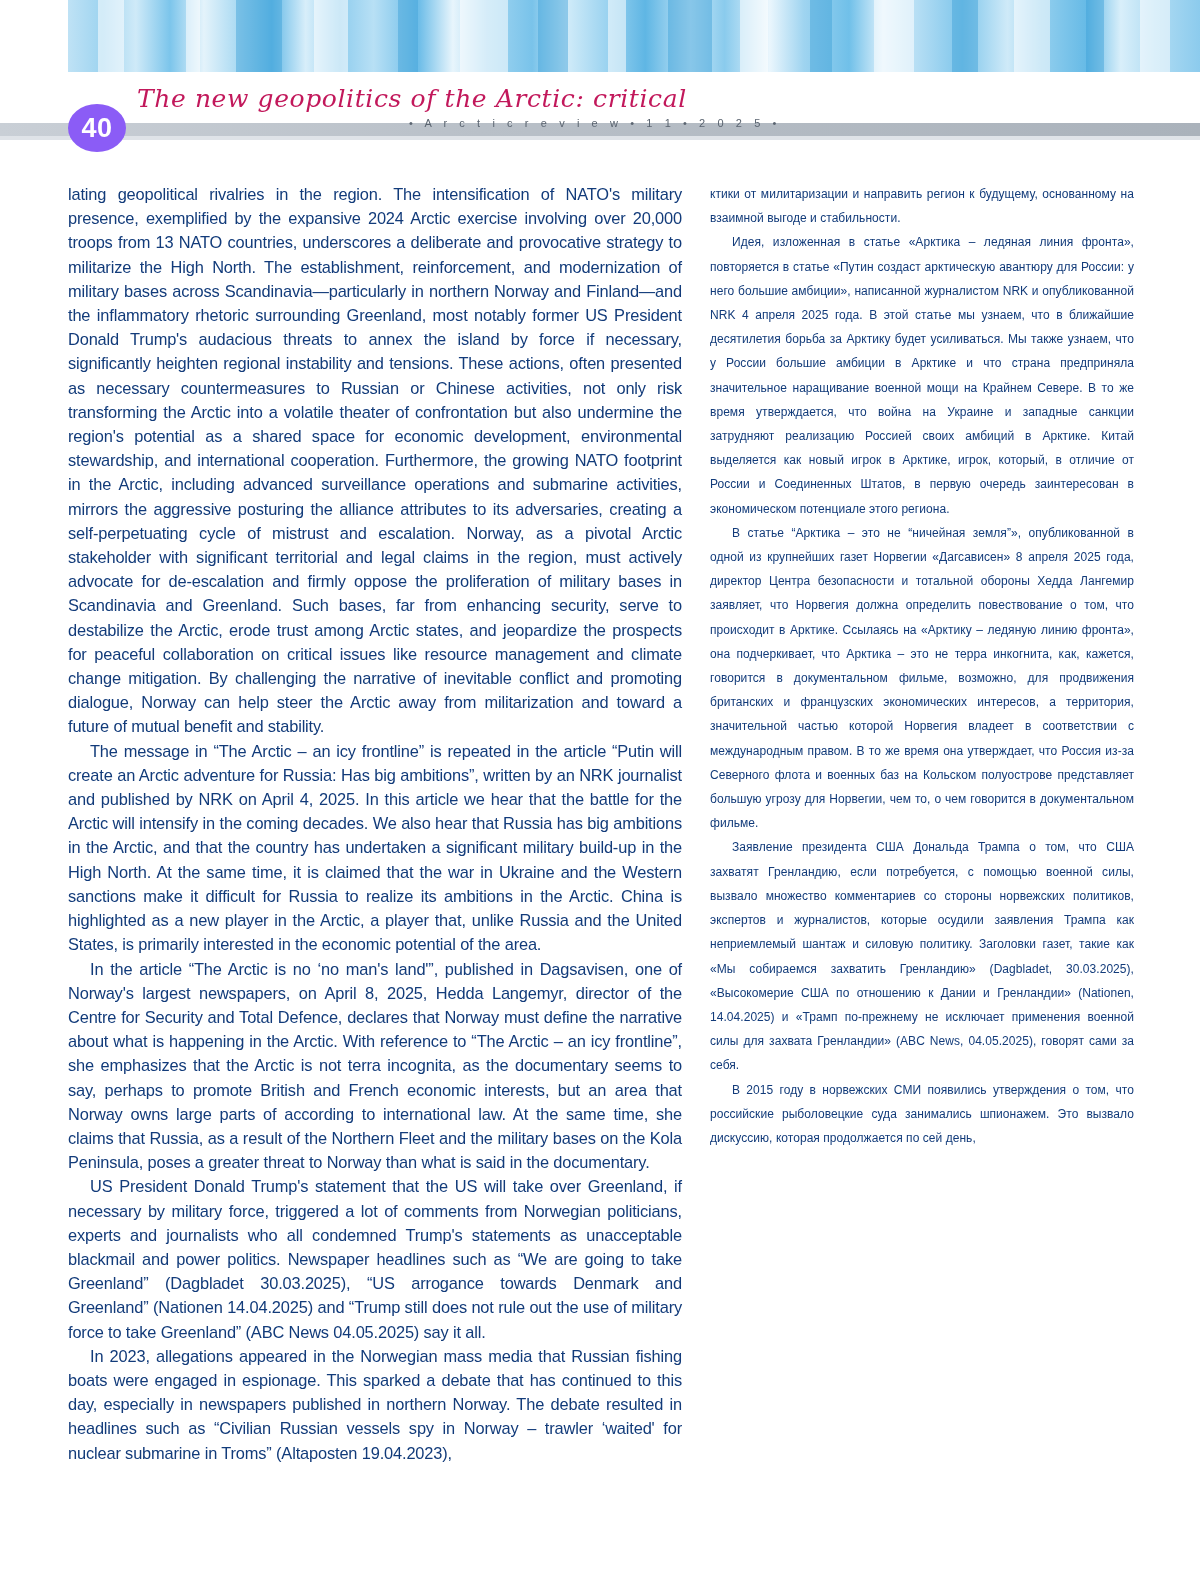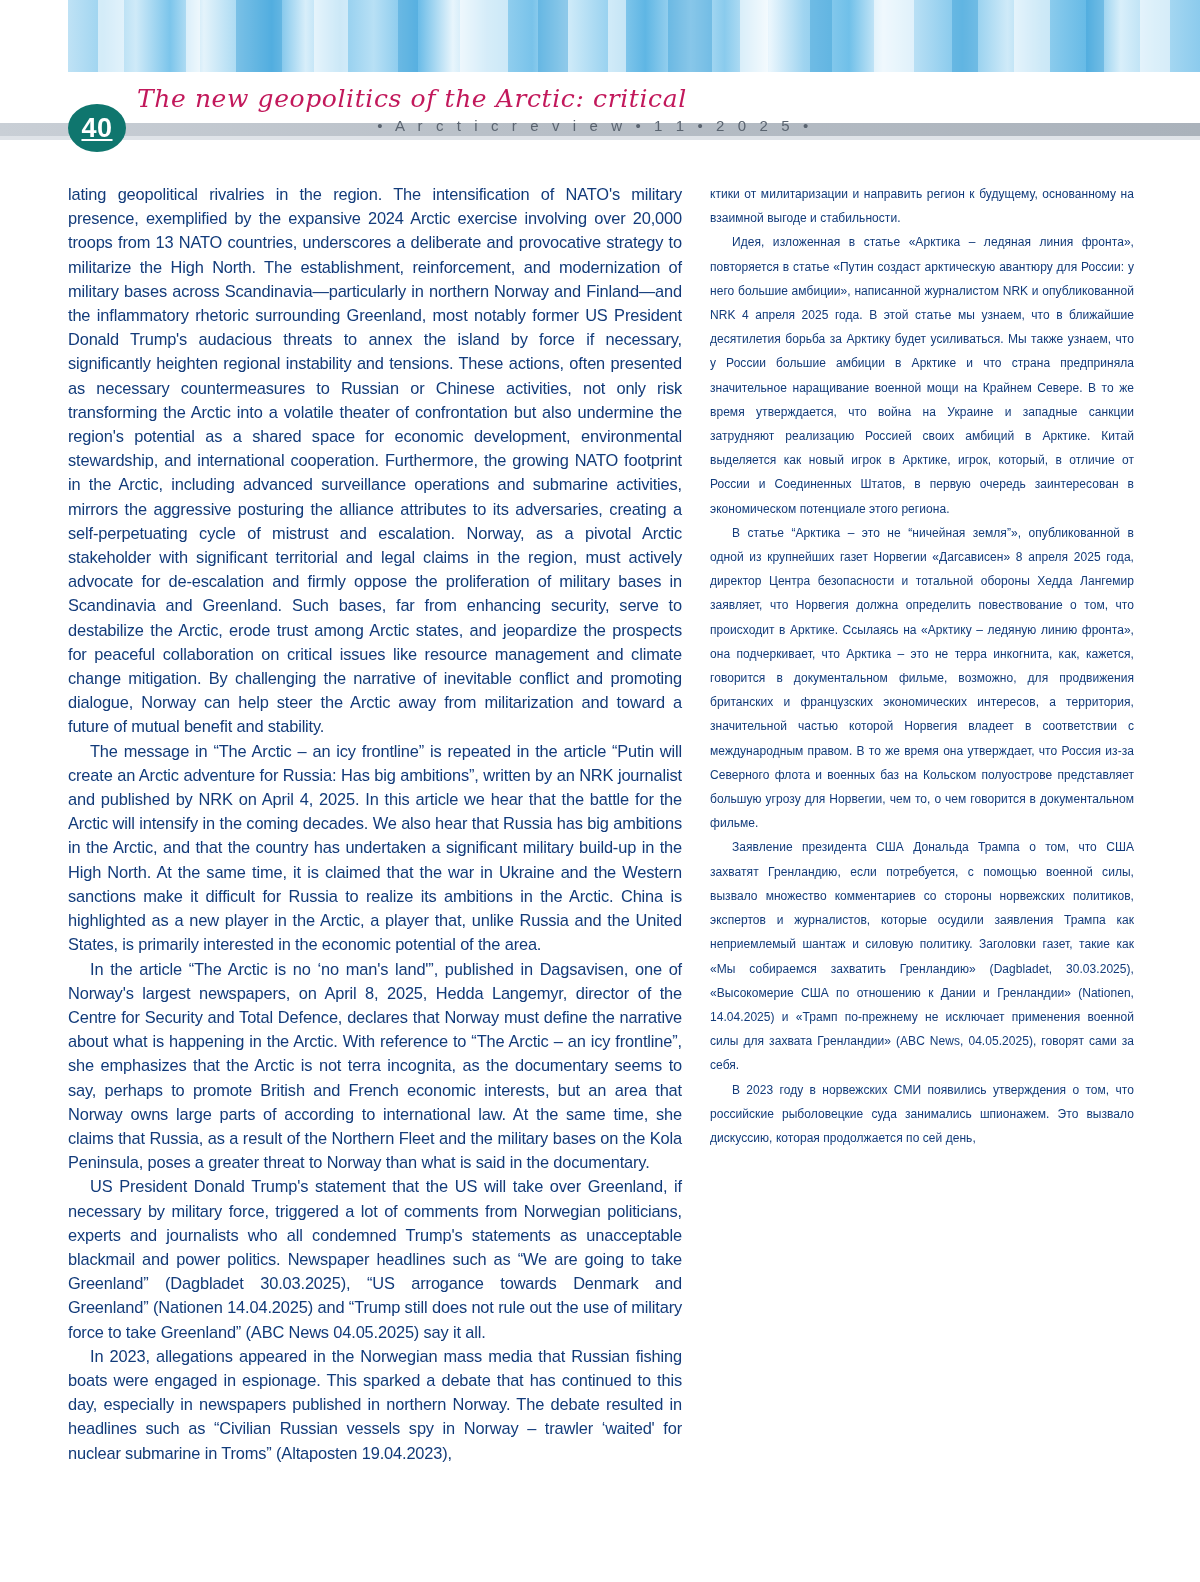--- a/index.html
+++ b/index.html
@@ -70,51 +70,50 @@
     width: 1200px;
     height: 4px;
     background: #dfe3e8;
   }
   .folio-badge {
     position: absolute;
     top: 104px;
     left: 68px;
     width: 58px;
     height: 48px;
-    background: #0f766e;
+    background: #8b5cf6;
     border-radius: 29px / 24px;
     color: #ffffff;
     font-size: 27px;
     font-weight: bold;
     letter-spacing: 0.5px;
     display: flex;
     align-items: center;
     justify-content: center;
     font-family: "Liberation Sans", sans-serif;
-    text-decoration: underline;
   }
   .running-title {
     position: absolute;
     top: 84px;
     left: 137px;
     color: #c2185b;
     font-family: "DejaVu Serif", serif;
     font-style: italic;
     font-size: 25px;
     letter-spacing: 0.6px;
     white-space: nowrap;
   }
   .running-meta {
     position: absolute;
     top: 117px;
     left: 330px;
     width: 530px;
     text-align: center;
     color: #5a6470;
-    font-size: 15px;
+    font-size: 11px;
     letter-spacing: 4.6px;
     white-space: nowrap;
     font-family: "Liberation Sans", sans-serif;
   }
 
   
   .page-body {
     position: absolute;
     top: 182px;
     left: 0;
@@ -183,16 +182,16 @@
     <p class="indent">In the article “The Arctic is no ‘no man's land'”, published in Dagsavisen, one of Norway's largest newspapers, on April 8, 2025, Hedda Langemyr, director of the Centre for Security and Total Defence, declares that Norway must define the narrative about what is happening in the Arctic. With reference to “The Arctic – an icy frontline”, she emphasizes that the Arctic is not terra incognita, as the documentary seems to say, perhaps to promote British and French economic interests, but an area that Norway owns large parts of according to international law. At the same time, she claims that Russia, as a result of the Northern Fleet and the military bases on the Kola Peninsula, poses a greater threat to Norway than what is said in the documentary.</p>
     <p class="indent">US President Donald Trump's statement that the US will take over Greenland, if necessary by military force, triggered a lot of comments from Norwegian politicians, experts and journalists who all condemned Trump's statements as unacceptable blackmail and power politics. Newspaper headlines such as “We are going to take Greenland” (Dagbladet 30.03.2025), “US arrogance towards Denmark and Greenland” (Nationen 14.04.2025) and “Trump still does not rule out the use of military force to take Greenland” (ABC News 04.05.2025) say it all.</p>
     <p class="indent last">In 2023, allegations appeared in the Norwegian mass media that Russian fishing boats were engaged in espionage. This sparked a debate that has continued to this day, especially in newspapers published in northern Norway. The debate resulted in headlines such as “Civilian Russian vessels spy in Norway – trawler ‘waited' for nuclear submarine in Troms” (Altaposten 19.04.2023),</p>
   </div>
 
   <div class="col col-right">
     <p>ктики от милитаризации и направить регион к будущему, основанному на взаимной выгоде и стабильности.</p>
     <p class="indent">Идея, изложенная в статье «Арктика – ледяная линия фронта», повторяется в статье «Путин создаст арктическую авантюру для России: у него большие амбиции», написанной журналистом NRK и опубликованной NRK 4 апреля 2025 года. В этой статье мы узнаем, что в ближайшие десятилетия борьба за Арктику будет усиливаться. Мы также узнаем, что у России большие амбиции в Арктике и что страна предприняла значительное наращивание военной мощи на Крайнем Севере. В то же время утверждается, что война на Украине и западные санкции затрудняют реализацию Россией своих амбиций в Арктике. Китай выделяется как новый игрок в Арктике, игрок, который, в отличие от России и Соединенных Штатов, в первую очередь заинтересован в экономическом потенциале этого региона.</p>
     <p class="indent">В статье “Арктика – это не “ничейная земля”», опубликованной в одной из крупнейших газет Норвегии «Дагсависен» 8 апреля 2025 года, директор Центра безопасности и тотальной обороны Хедда Лангемир заявляет, что Норвегия должна определить повествование о том, что происходит в Арктике. Ссылаясь на «Арктику – ледяную линию фронта», она подчеркивает, что Арктика – это не терра инкогнита, как, кажется, говорится в документальном фильме, возможно, для продвижения британских и французских экономических интересов, а территория, значительной частью которой Норвегия владеет в соответствии с международным правом. В то же время она утверждает, что Россия из-за Северного флота и военных баз на Кольском полуострове представляет большую угрозу для Норвегии, чем то, о чем говорится в документальном фильме.</p>
     <p class="indent">Заявление президента США Дональда Трампа о том, что США захватят Гренландию, если потребуется, с помощью военной силы, вызвало множество комментариев со стороны норвежских политиков, экспертов и журналистов, которые осудили заявления Трампа как неприемлемый шантаж и силовую политику. Заголовки газет, такие как «Мы собираемся захватить Гренландию» (Dagbladet, 30.03.2025), «Высокомерие США по отношению к Дании и Гренландии» (Nationen, 14.04.2025) и «Трамп по-прежнему не исключает применения военной силы для захвата Гренландии» (ABC News, 04.05.2025), говорят сами за себя.</p>
-    <p class="indent last">В 2023 году в норвежских СМИ появились утверждения о том, что российские рыболовецкие суда занимались шпионажем. Это вызвало дискуссию, которая продолжается по сей день,</p>
+    <p class="indent last">В 2015 году в норвежских СМИ появились утверждения о том, что российские рыболовецкие суда занимались шпионажем. Это вызвало дискуссию, которая продолжается по сей день,</p>
   </div>
 
 </div>
 
 </body></html>

